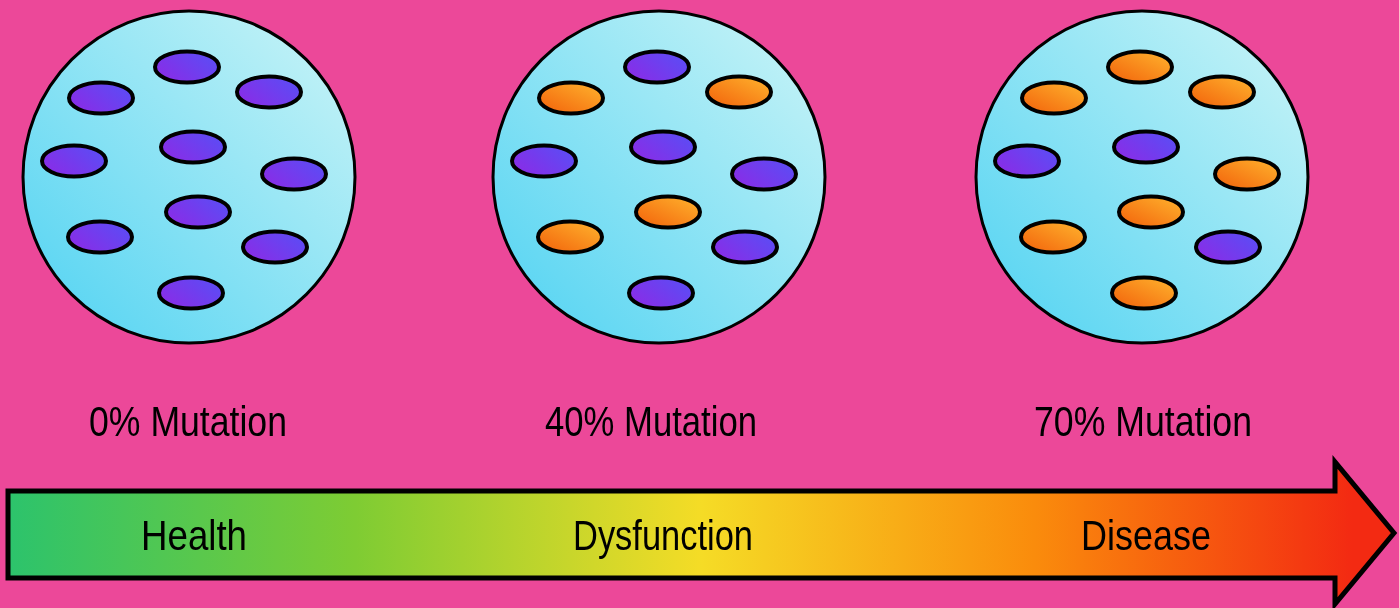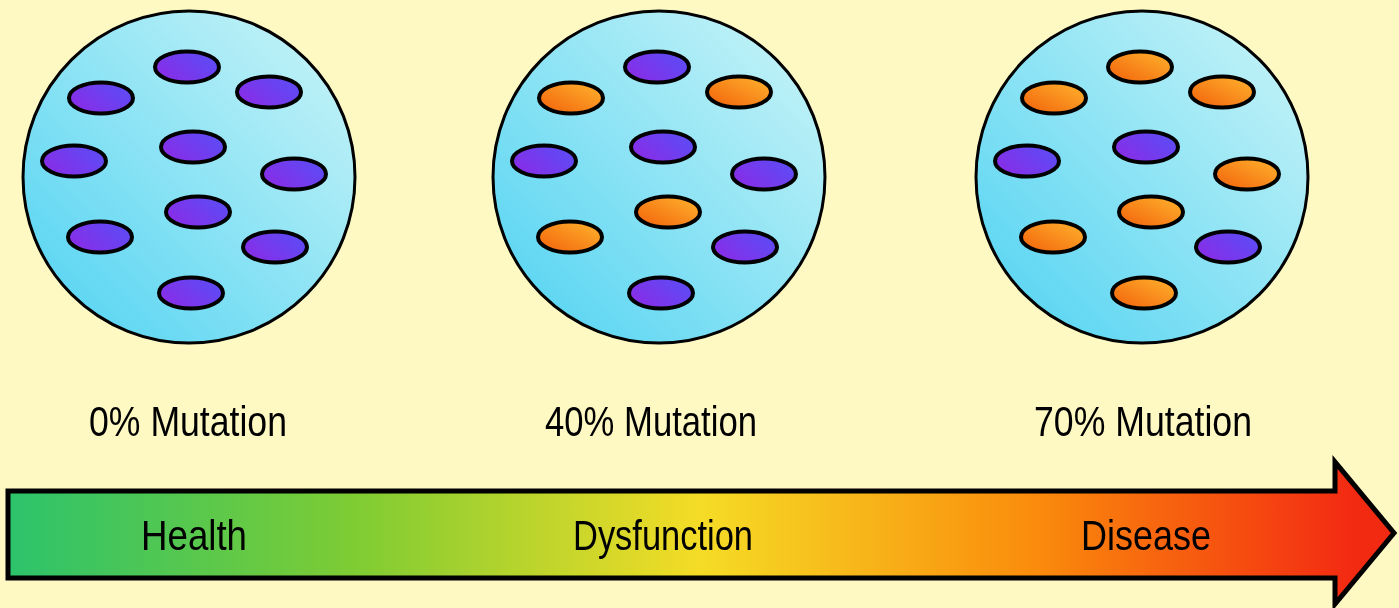--- a/index.html
+++ b/index.html
@@ -4,21 +4,21 @@
 <style>
   html, body {
     margin: 0;
     padding: 0;
     background: #ffffff;
   }
   .stage {
     position: relative;
     width: 1399px;
     height: 608px;
-    background: #fef9c3;
+    background: #ec4899;
     overflow: hidden;
   }
   svg {
     display: block;
   }
   text {
     font-family: "Liberation Sans", sans-serif;
     fill: #000000;
   }
   .cell-label {

